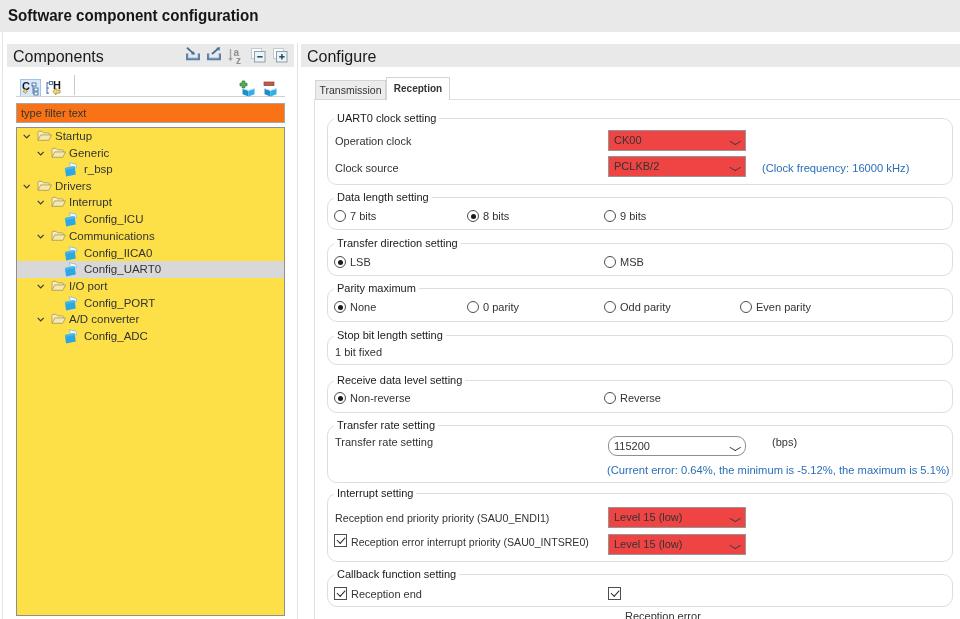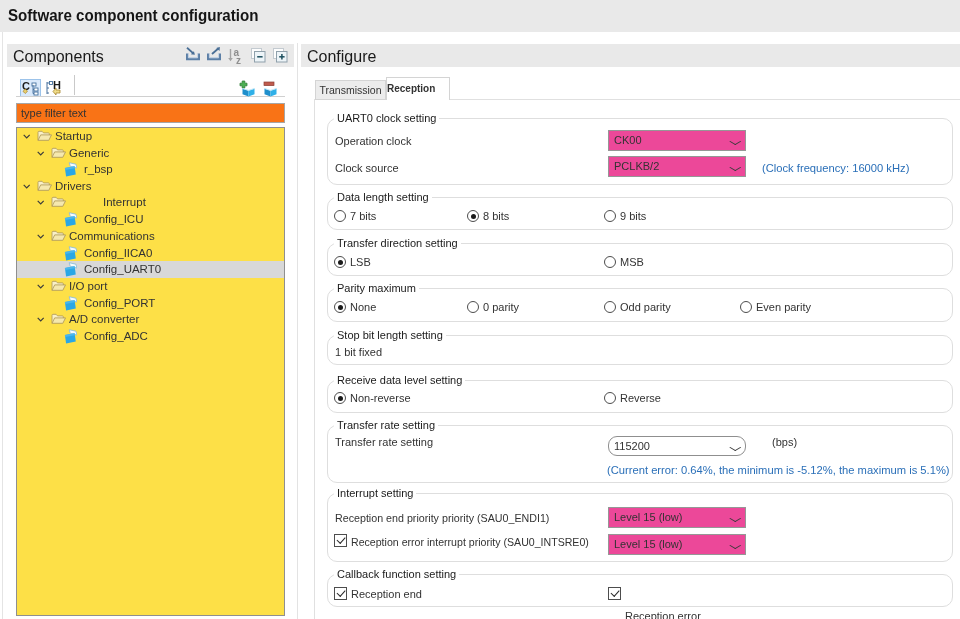--- a/index.html
+++ b/index.html
@@ -11,21 +11,21 @@
 .hdr { height:23px; background:#e9e9e9; }
 .hdrtxt { font-size:16px; font-weight:normal; color:#1a1a1a; }
 .blue { color:#2a6fb8; }
 .treebox { left:16px; top:127px; width:269px; height:489px; border:1px solid #8f8f8f; background:#fde047; }
 .filter { left:16px; top:103px; width:269px; height:20px; border:1px solid #a6a6a6; background:#f97316; }
 .row { position:absolute; height:17px; line-height:17px; font-size:11.5px; white-space:nowrap; }
 .sel { background:#d8d8d8; }
 .grp { position:absolute; left:327px; width:626px; border:1px solid #dedede; border-radius:10px; background:#fff; }
 .glabel { position:absolute; top:-7px; left:6px; background:#fff; padding:0 3px; font-size:11px; line-height:13px; color:#1a1a1a; white-space:nowrap; }
 .flabel { position:absolute; font-size:11px; line-height:14px; white-space:nowrap; }
-.dd { position:absolute; width:138px; height:21px; background:#ec4899; border:1px solid #969696; font-size:11px; line-height:19px; padding-left:5px; white-space:nowrap; }
+.dd { position:absolute; width:138px; height:21px; background:#ef4444; border:1px solid #969696; font-size:11px; line-height:19px; padding-left:5px; white-space:nowrap; }
 .ddw { background:#fff; border:1px solid #8f8f8f; }
 .radio { position:absolute; width:12px; height:12px; border:1px solid #4d4d4d; border-radius:50%; background:#fff; }
 .radio.on:after { content:""; position:absolute; left:2.5px; top:2.5px; width:5px; height:5px; border-radius:50%; background:#1a1a1a; }
 .check { position:absolute; width:13px; height:13px; border:1px solid #4d4d4d; background:#fff; }
 .check.on:after { content:""; position:absolute; left:2px; top:2.2px; width:6.5px; height:3.5px; border-left:1.6px solid #2a2a2a; border-bottom:1.6px solid #2a2a2a; transform:rotate(-48deg); }
 .dd:after { content:""; position:absolute; right:7px; top:6.5px; width:5.5px; height:5.5px; border-right:1.1px solid #3c3c3c; border-bottom:1.1px solid #3c3c3c; transform:scale(1.2,0.7) rotate(45deg); }
 .rlbl { position:absolute; font-size:11px; line-height:14px; white-space:nowrap; }
 .tab { position:absolute; font-size:11px; }
 .vline { position:absolute; width:1px; background:#e0e0e0; }
 .hline { position:absolute; height:1px; background:#e0e0e0; }
@@ -146,21 +146,21 @@
  <svg class="abs" style="left:20px; top:52px;" width="15" height="12">
       <use href="#fold"></use>
     </svg>
  <div class="row" style="left:38px; top:50px;">Drivers</div>
  <svg class="abs" style="left:20px; top:72px;" width="8" height="5">
       <use href="#tchev"></use>
     </svg>
  <svg class="abs" style="left:34px; top:68px;" width="15" height="12">
       <use href="#fold"></use>
     </svg>
- <div class="row" style="left:52px; top:66px;margin-left:34px;">Interrupt</div>
+ <div class="row" style="left:52px; top:66px;">Interrupt</div>
  <svg class="abs" style="left:47px; top:84px;" width="13" height="15">
       <use href="#cube"></use>
     </svg>
  <div class="row" style="left:67px; top:83px;">Config_ICU</div>
  <svg class="abs" style="left:20px; top:106px;" width="8" height="5">
       <use href="#tchev"></use>
     </svg>
  <svg class="abs" style="left:34px; top:102px;" width="15" height="12">
       <use href="#fold"></use>
     </svg>
@@ -195,21 +195,21 @@
       <use href="#cube"></use>
     </svg>
  <div class="row" style="left:67px; top:200px;">Config_ADC</div>
 </div>
 
 <div class="abs hdr" style="left:301px; top:44px; width:659px;"></div>
 <div class="abs hdrtxt" style="left:307px; top:48px;">Configure</div>
 
 <div class="abs" style="left:314px; top:99px; width:646px; height:520px; border-left:1px solid #e0e0e0; border-top:1px solid #e0e0e0;"></div>
 <div class="abs tab" style="left:315px; top:80px; width:71px; height:20px; background:#ececec; border:1px solid #d4d4d4; text-align:center; line-height:19px; font-size:10.5px;">Transmission</div>
-<div class="abs tab" style="left:386px; top:77px; width:64px; height:23px; background:#fff; border:1px solid #d4d4d4; border-bottom:none; line-height:21px; font-weight:bold; font-size:10px;">Reception</div>
+<div class="abs tab" style="left:386px; top:77px; width:64px; height:23px; background:#fff; border:1px solid #d4d4d4; border-bottom:none; text-align:center; line-height:21px; font-weight:bold; font-size:10px;">Reception</div>
 
 <div class="grp" style="top:118px; height:67px;">
     <span class="glabel">UART0 clock setting</span>
   </div>
 <div class="flabel" style="left:335px; top:134px;">Operation clock</div>
 <div class="dd" style="left:608px; top:130px;">CK00</div>
 <div class="flabel" style="left:335px; top:161px;">Clock source</div>
 <div class="dd" style="left:608px; top:156px;">PCLKB/2</div>
 <div class="flabel blue" style="left:762px; top:161px; font-size:11.2px;">(Clock frequency: 16000 kHz)</div>
 

